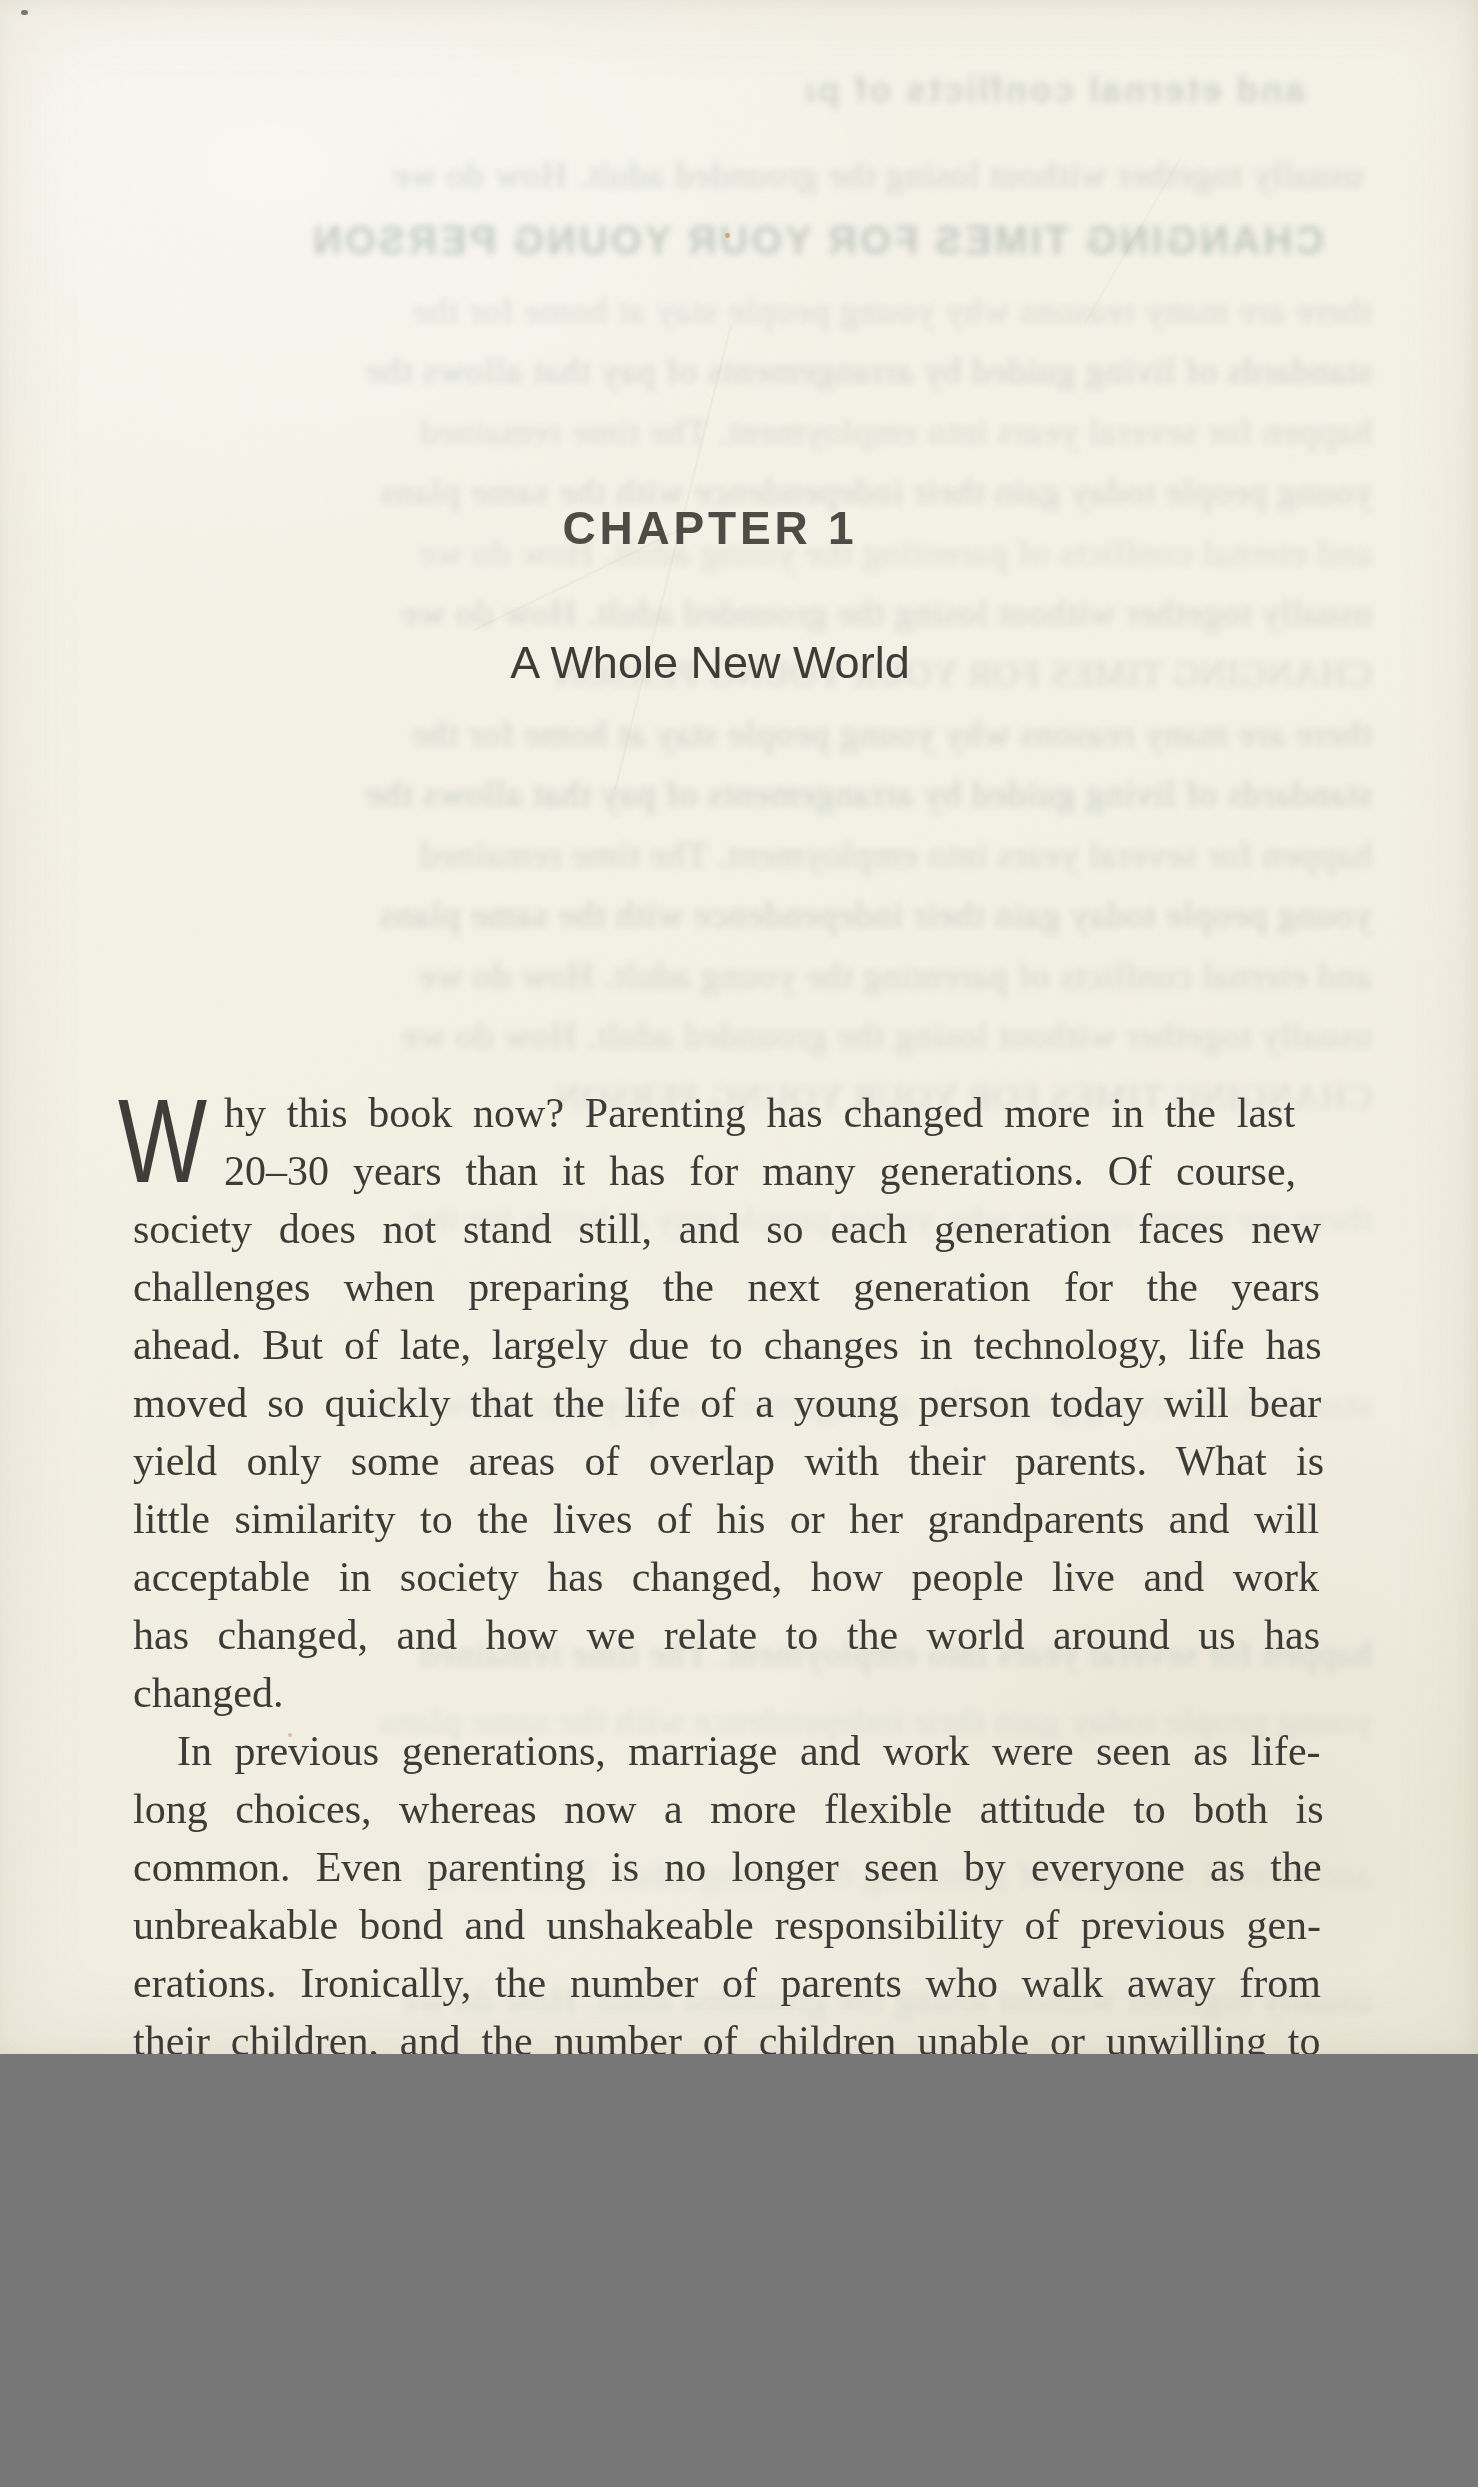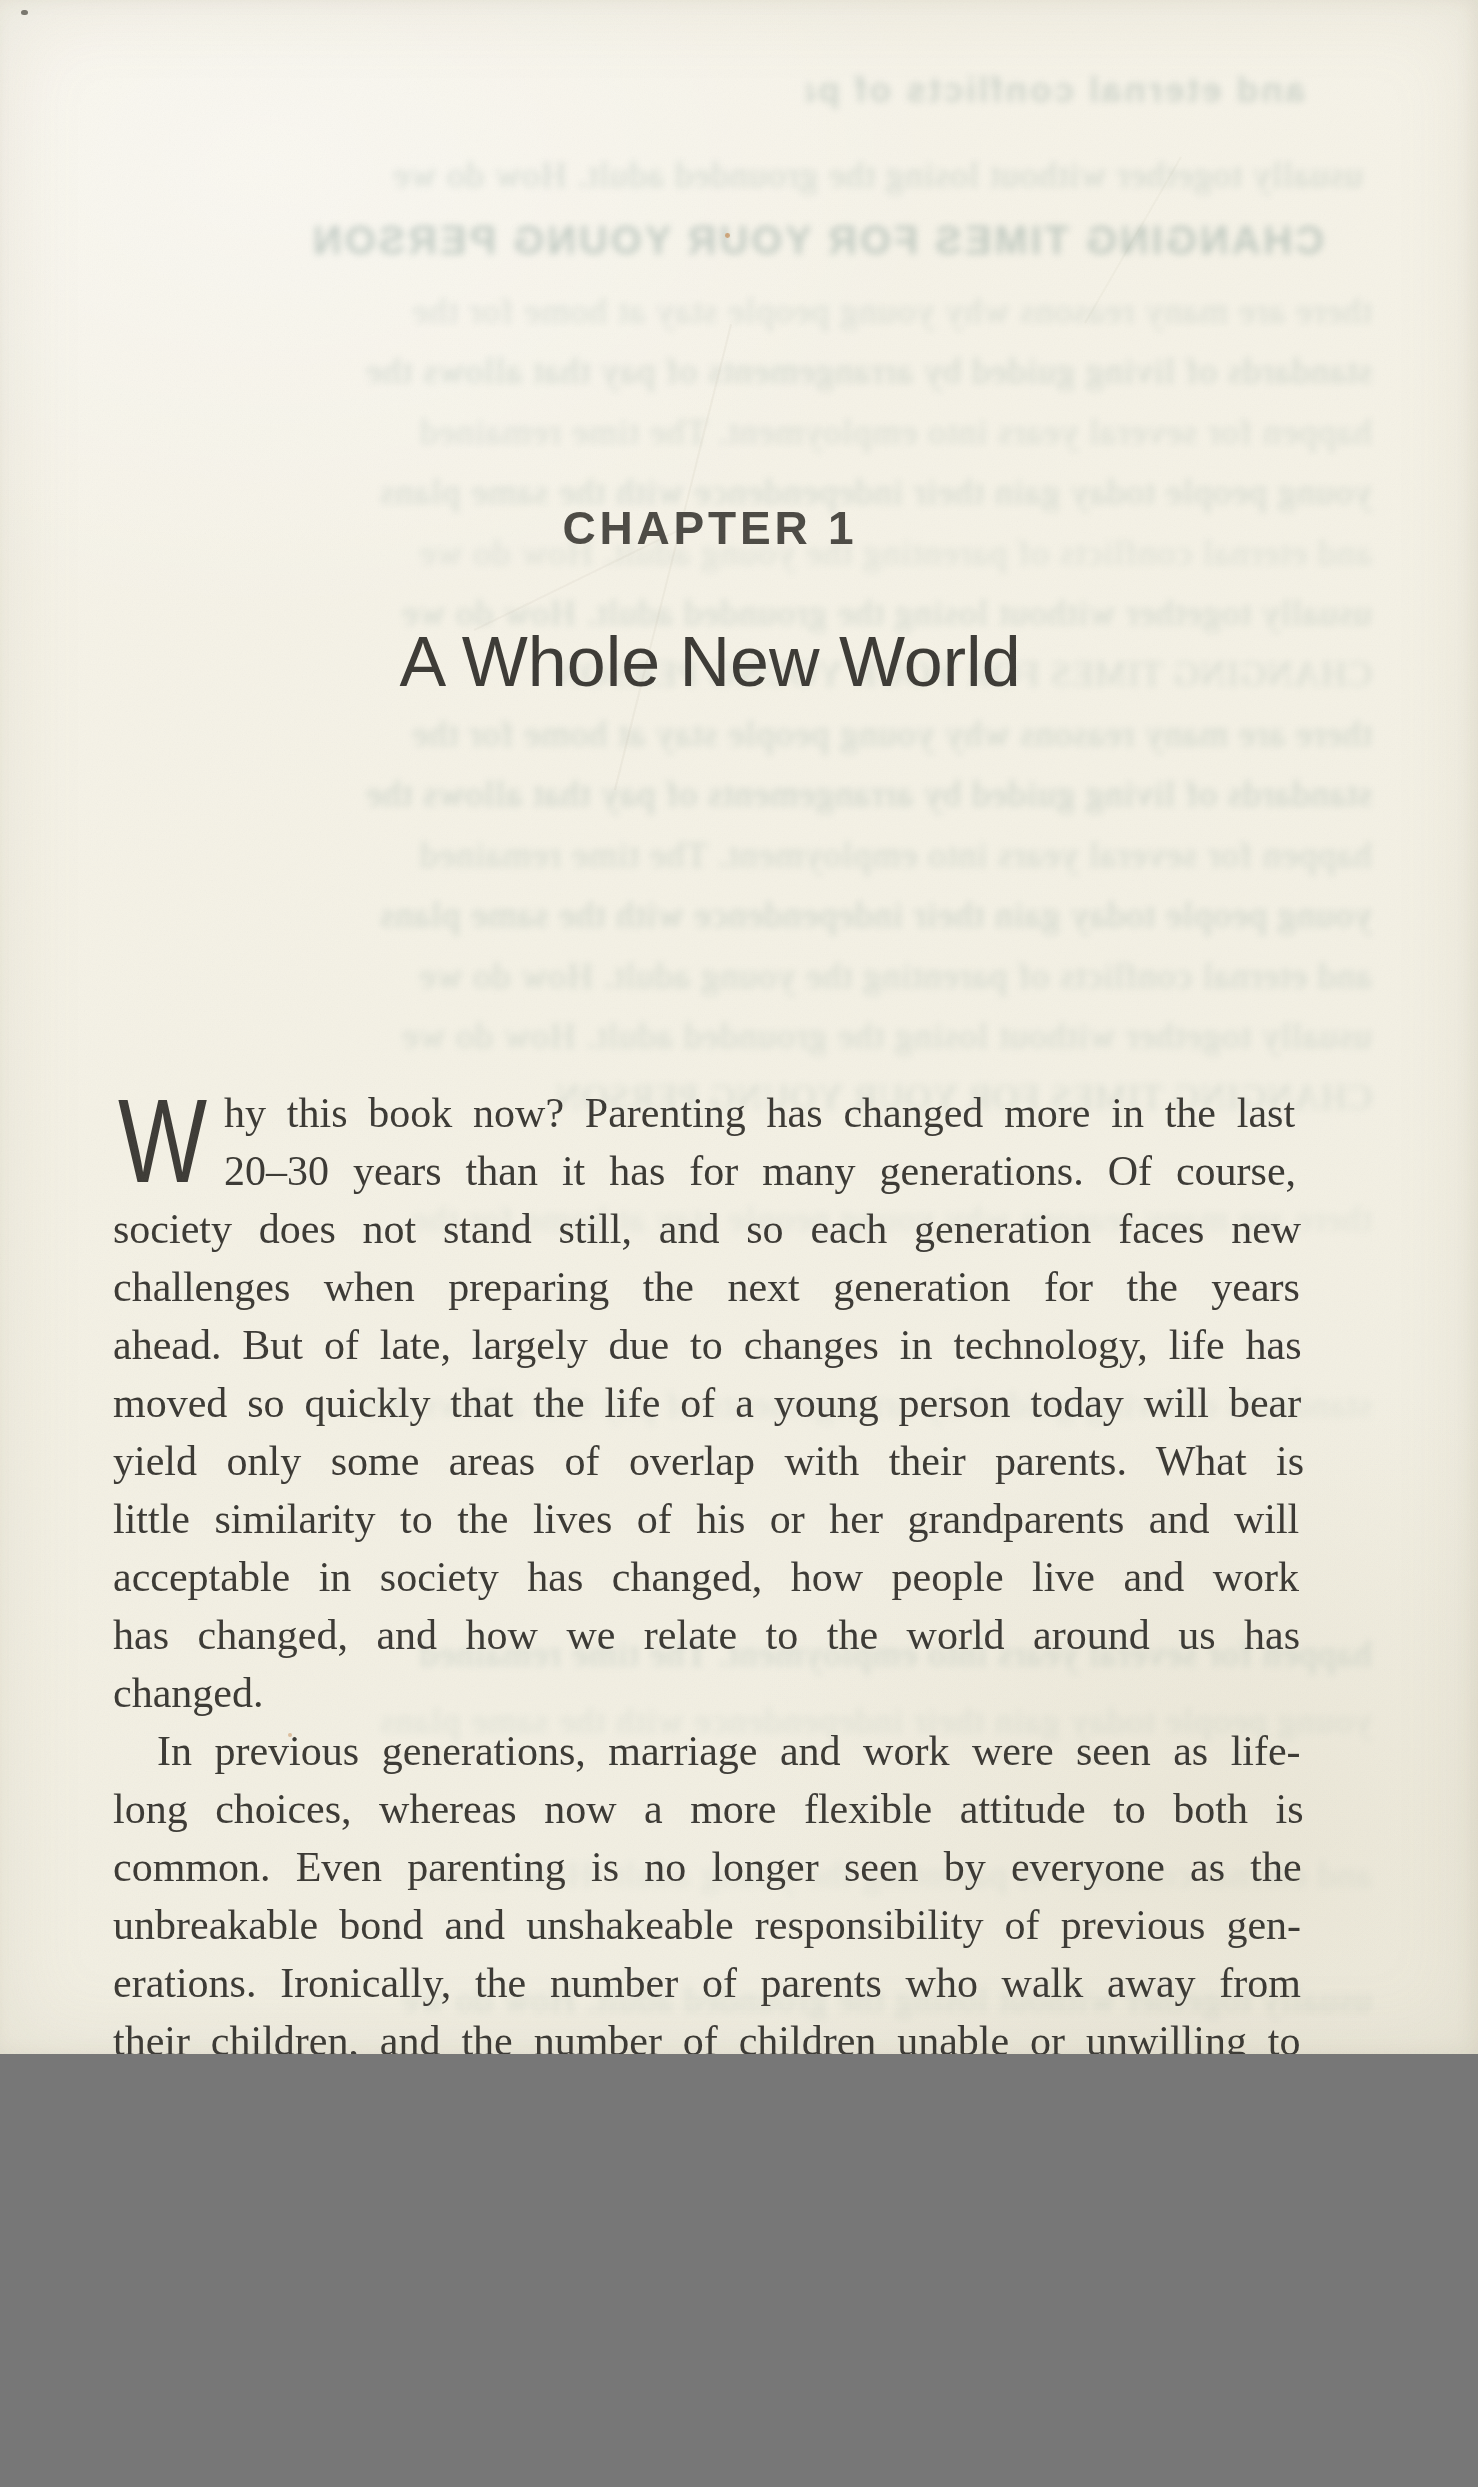--- a/index.html
+++ b/index.html
@@ -33,28 +33,28 @@
     position:absolute;left:113px;width:1194px;top:501px;
     text-align:center;
     font-family:"Liberation Sans", sans-serif;
     font-weight:700;font-size:46px;letter-spacing:3.8px;
     color:#4b4943;
   }
   .chapter-title{
     position:absolute;left:113px;width:1194px;top:624px;
     text-align:center;
     font-family:"Liberation Sans", sans-serif;
-    font-weight:400;font-size:70px;line-height:77px;letter-spacing:0px;
+    font-weight:400;font-size:45px;line-height:77px;letter-spacing:0px;
     color:#3b3934;
   }
   .body-text{
     position:absolute;left:113px;top:1084px;width:1194px;
     font-size:42px;color:#3a3833;
   }
-  .line{height:58px;line-height:58px;white-space:nowrap;}
+  .line{height:58px;line-height:58px;white-space:nowrap;margin-left:20px;}
   .line span{display:inline;}
   .drop-indent{margin-left:111px;}
   .first-indent{padding-left:44px;}
   .drop-cap{
     position:absolute;top:-1.9px;left:4.8px;
     font-family:"Liberation Sans", sans-serif;
     font-size:118px;line-height:118px;font-weight:400;
     color:#3c3a35;
     transform:scaleX(0.8);transform-origin:0 0;
   }

